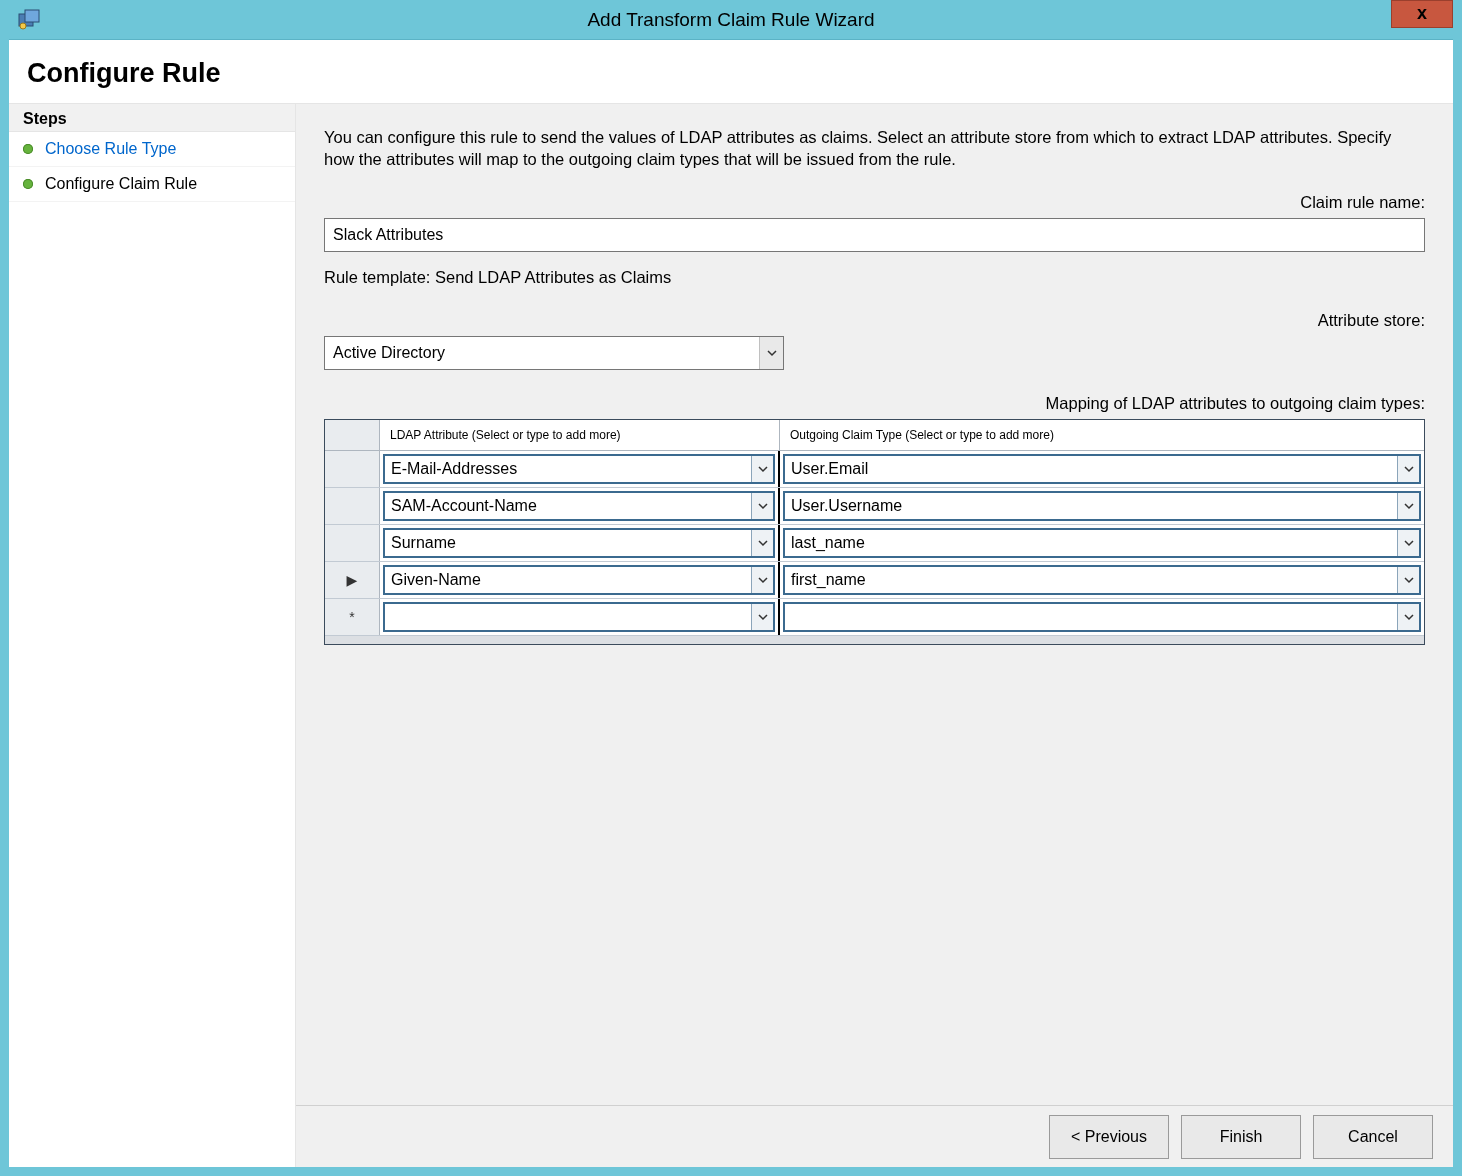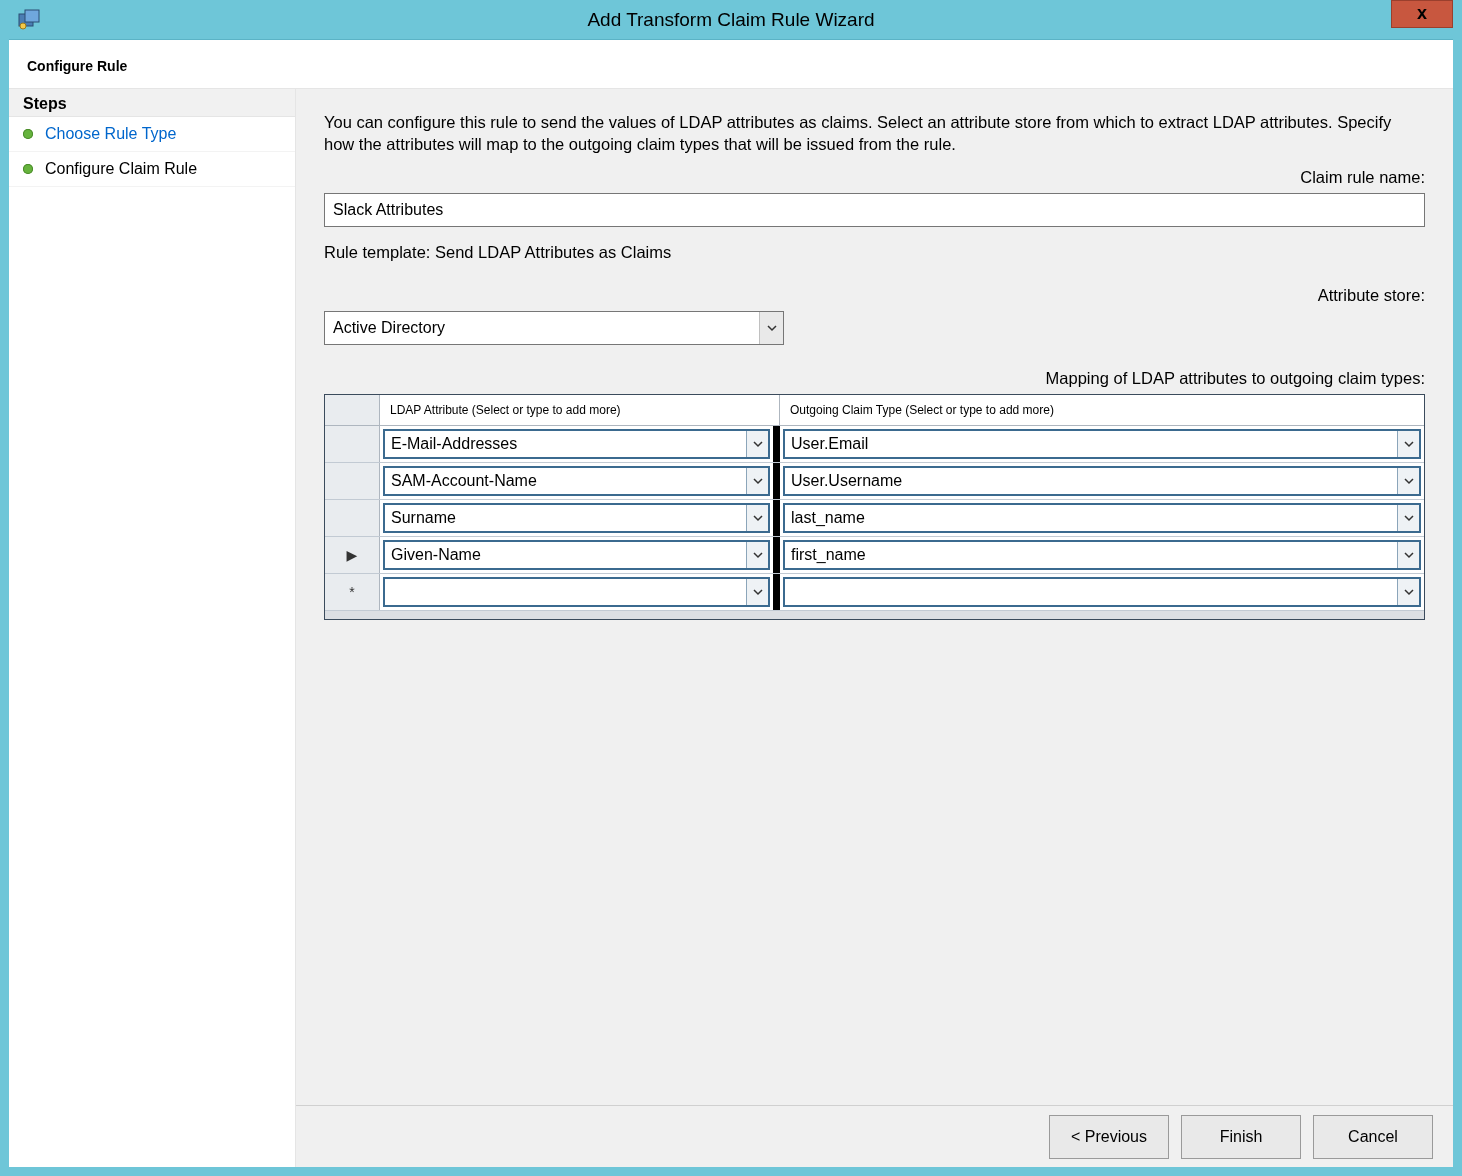--- a/index.html
+++ b/index.html
@@ -38,21 +38,21 @@
     color:#000;
     font-size:18px; font-weight:bold;
     line-height:24px; text-align:center;
     cursor:default;
   }
   .window-body {
     flex:1; display:flex; flex-direction:column; background:#fff;
   }
   .heading-bar {
     padding:18px 18px 14px 18px;
-    font-size:14px; font-weight:bold;
+    font-size:27px; font-weight:bold;
     color:#000;
     border-bottom:0;
   }
   .content-area {
     flex:1; display:flex; border-top:1px solid #e5e5e5;
   }
   .sidebar {
     width:287px;
     background:#fff;
     border-right:1px solid #e5e5e5;
@@ -81,21 +81,21 @@
   }
 
   .main-pane {
     flex:1; background:#f0f0f0;
     display:flex; flex-direction:column;
     position:relative;
   }
   .main-scroll {
     flex:1; padding:22px 28px 10px 28px;
   }
-  .instr { font-size:16.5px; color:#000; line-height:1.35; margin-bottom:12px; }
+  .instr { font-size:16.5px; color:#000; line-height:1.35; margin-bottom:22px; }
   .label   { font-size:16.5px; color:#000; margin-bottom:6px;text-align:right; }
   .txt-input {
     width:100%; height:34px;
     border:1px solid #767676;
     background:#fff;
     font-size:16px;
     padding:0 8px;
     margin-bottom:16px;
   }
   .static-line { font-size:16.5px; margin-bottom:24px; }
@@ -137,21 +137,21 @@
   .grid-row .rowhdr {
     width:55px; flex:none; background:#e9ecef;
     border-right:1px solid #aeb6bf;
     display:flex; align-items:center; justify-content:center;
     font-size:14px; color:#333;
   }
   .cell {
     padding:3px;
     display:flex;
   }
-  .cell.col-ldap { border-right:7px solid #000000; }
+  .cell.col-ldap { border-right:2px solid #000000; }
   .cell-combo {
     flex:1; height:30px;
     border:2px solid #3b6a8f;
     background:#fff;
     display:flex; align-items:center;
     position:relative;
   }
   .cell-combo .val {
     flex:1; padding:0 6px; font-size:16px;
     overflow:hidden; white-space:nowrap;

